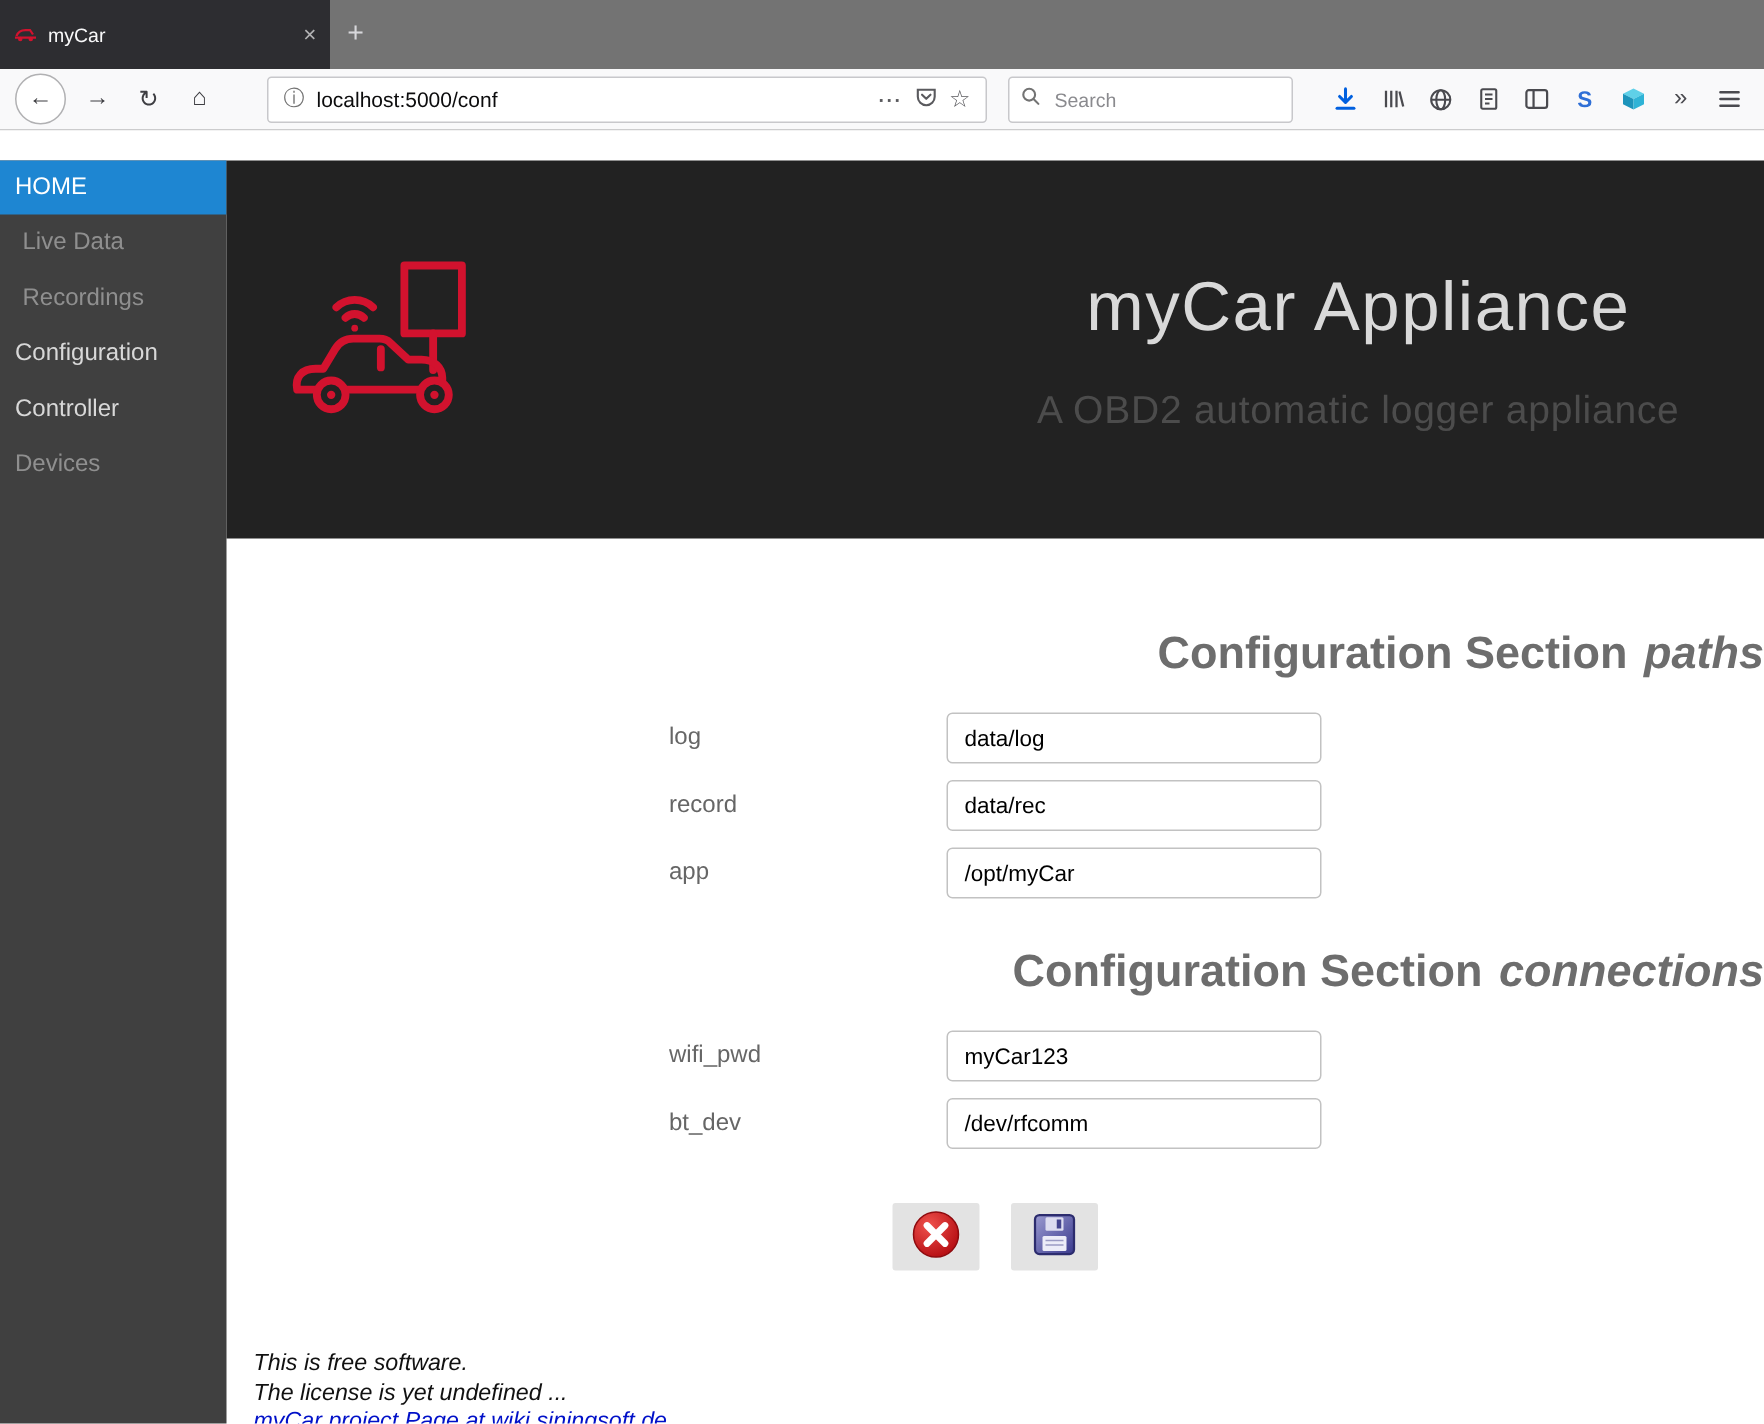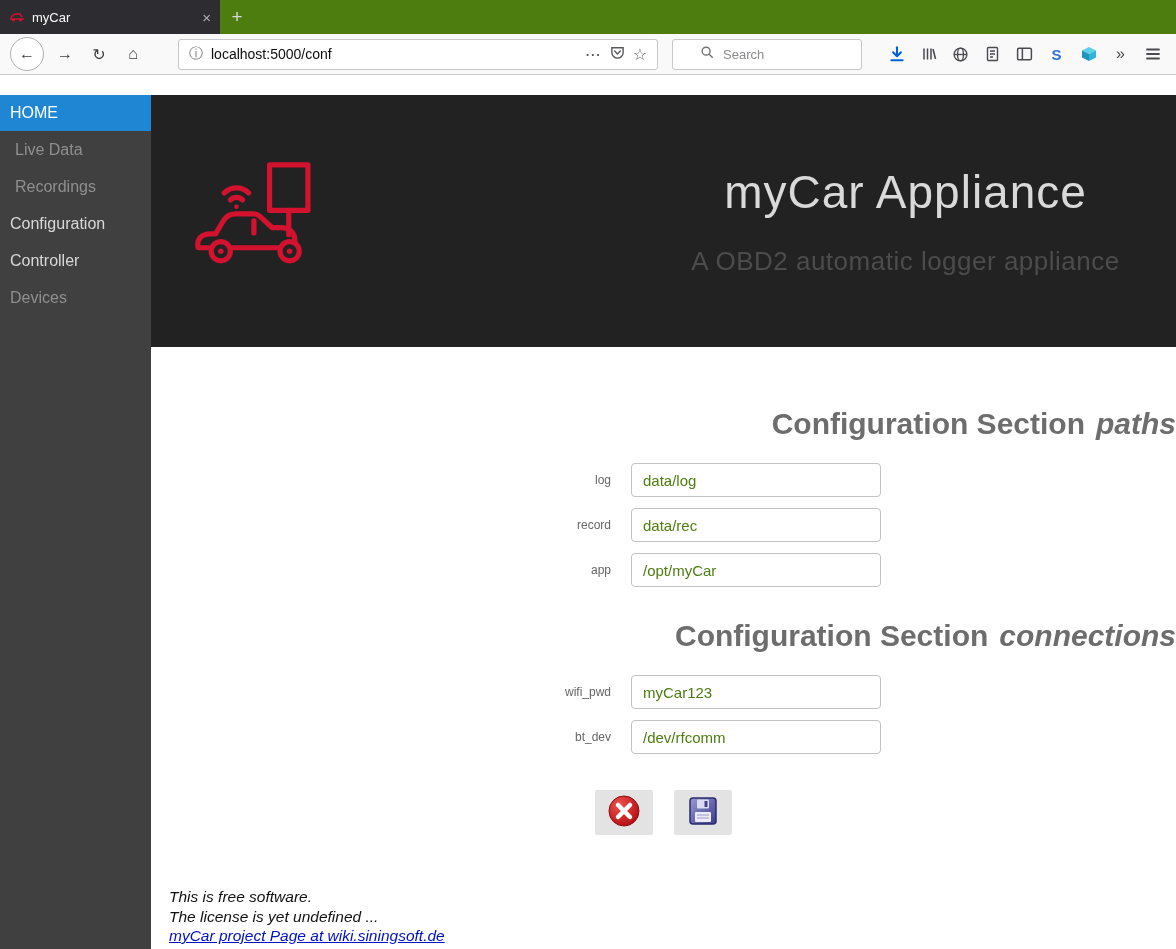--- a/index.html
+++ b/index.html
@@ -3,21 +3,21 @@
 <meta charset="utf-8">
 <style>
   * { box-sizing: border-box; }
   html,body { margin:0; padding:0; }
   body {
     width:1176px; height:949px; overflow:hidden; background:#fff;
     font-family:"Liberation Sans", sans-serif;
   }
 
   
-  .tabbar { height:34px; background:#4d7c0f; display:flex; align-items:stretch; }
+  .tabbar { height:46px; background:#737373; display:flex; align-items:stretch; }
   .tab { width:220px; background:#2d2d31; color:#f9f9fa; display:flex; align-items:center;
          gap:7px; padding:0 9px; font-size:13px; }
   .tab-title { flex:1; white-space:nowrap; overflow:hidden; }
   .tab-close { color:#b1b1b3; font-size:15px; cursor:pointer; }
   .newtab { width:34px; display:flex; align-items:center; justify-content:center;
             color:#d7d7db; font-size:19px; cursor:pointer; }
 
   .toolbar { height:41px; background:#f9f9fa; border-bottom:1px solid #cccccd;
              display:flex; align-items:center; padding:0 10px; gap:4px; }
   .navbtn { width:30px; height:30px; display:flex; align-items:center; justify-content:center;
@@ -27,21 +27,21 @@
 
   .urlbar { width:480px; height:31px; background:#fff; border:1px solid #c8c8cb; border-radius:3px;
             display:flex; align-items:center; padding:0 10px; gap:8px; margin-left:26px; font-size:14px; }
   .urlbar .info  { color:#737373; font-size:14px; }
   .urlbar .url   { color:#0c0c0d; white-space:nowrap; }
   .urlbar .spacer{ flex:1; }
   .urlbar .dots  { color:#5a5a5e; font-weight:bold; letter-spacing:1px; font-size:13px; }
   .urlbar .star  { color:#5a5a5e; font-size:16px; }
 
   .searchbar { width:190px; height:31px; background:#fff; border:1px solid #c8c8cb; border-radius:3px;
-               display:flex; align-items:center; padding:0 27px; gap:7px; margin-left:10px; }
+               display:flex; align-items:center; padding:0 7px; gap:7px; margin-left:10px; }
   .searchbar input { border:0; outline:0; flex:1; min-width:0; font-size:13px;
                      font-family:inherit; color:#333; background:transparent; }
   .searchbar input::placeholder { color:#8a8a8e; }
 
   .tbicons { margin-left:auto; display:flex; align-items:center; gap:5px; }
   .tbtn { width:27px; height:27px; display:flex; align-items:center; justify-content:center;
           font-size:15px; color:#4a4a4f; cursor:pointer; }
   .s-label { font-weight:bold; color:#2f6fd6; font-size:15px; }
   .overflow { font-size:16px; }
 
@@ -63,23 +63,23 @@
   .hero-title { font-size:46px; font-weight:300; color:#d9d9d9; letter-spacing:1px; }
   .hero-sub   { margin-top:27px; font-size:26px; color:#4c4c4c; letter-spacing:0.5px; }
 
   .content { flex:1; }
   .content h2 { text-align:right; color:#6d6d6d; font-size:30px; margin:0 0 22px; }
   .content h2 em { font-style:italic; margin-left:11px; }
   .h2-paths { margin-top:60px !important; }
   .h2-conn  { margin-top:32px !important;padding-left:12px; }
 
   .row { display:flex; justify-content:center; align-items:center; margin-bottom:11px; }
-  .row label { width:185px; text-align:right; padding-right:20px; color:#666; font-size:12px; }
+  .row label { width:185px; padding-right:20px; color:#666; font-size:16px; }
   .field { width:250px; height:34px; border:1px solid #c2c2c2; border-radius:4px;
-           padding:0 11px; font-size:15px; color:#4d7c0f; font-family:inherit; outline:none; }
+           padding:0 11px; font-size:15px; color:#000000; font-family:inherit; outline:none; }
 
   .actions { text-align:center; margin-top:36px; }
   .imgbtn { width:58px; height:45px; background:#e3e3e3; border:none; border-radius:2px;
             margin:0 8px; display:inline-flex; align-items:center; justify-content:center;
             vertical-align:middle; cursor:pointer; padding:0; }
 
   .pagefoot { margin:52px 0 0 18px; font-size:15.5px; color:#111; line-height:19.5px;font-style:italic; }
   .pagefoot a { color:#0010c8; }
 </style>
 </head>

